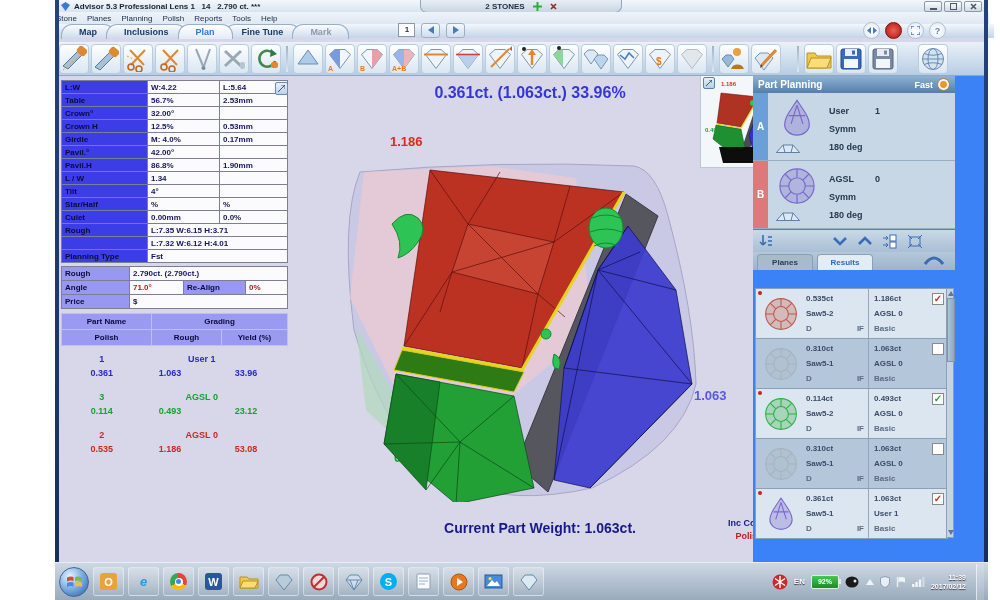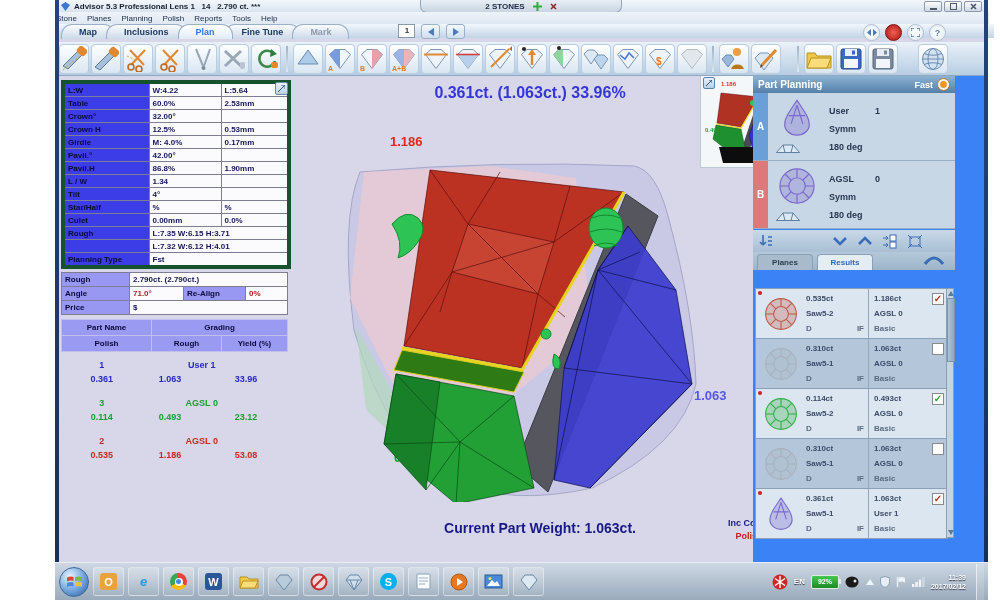--- a/index.html
+++ b/index.html
@@ -14,21 +14,21 @@
   .apptitle{white-space:pre;margin-left:4px;font-weight:bold}
   #stonetab{position:absolute;left:365px;top:0;width:200px;height:12px;background:linear-gradient(#e8eef5,#c9d5e2);border:1px solid #94a6ba;border-top:none;border-radius:0 0 7px 7px;display:flex;align-items:center;justify-content:center;gap:8px;font-size:8px;font-weight:bold;color:#1a2a44}
   .wbtns{position:absolute;right:6px;top:1px;display:flex;gap:2px}
   .wbtn{width:16px;height:9px;border:1px solid #8a98aa;border-radius:2px;background:linear-gradient(#fdfefe,#cfd9e4);display:flex;align-items:center;justify-content:center}
 
   
   #menubar{position:absolute;left:0;top:12px;width:933px;height:12px;background:linear-gradient(#eef3f9,#dfe8f2);border-bottom:1px solid #c3cfdd;display:flex;align-items:center;gap:10px;padding-left:1px;font-size:8px;color:#20304a;z-index:30}
   #menubar span{cursor:default}
 
   
-  #tabrow{position:absolute;left:0;top:24px;width:933px;height:14px;background:linear-gradient(#f2f7fc,#c3d4e7);display:flex;align-items:flex-start;padding-left:6px;z-index:30}
+  #tabrow{position:absolute;left:0;top:24px;width:933px;height:14px;background:linear-gradient(#f2f7fc,#c3d4e7);display:flex;align-items:center;padding-left:6px;z-index:30}
   .tab{display:inline-block;padding:2px 17px 2px;font-size:9px;font-weight:bold;color:#1b3a66;background:linear-gradient(#fafcfe,#ccd9ea);border:1px solid #9ab0c8;border-bottom:none;border-radius:11px 11px 0 0;margin-right:-9px;position:relative}
   .tab.active{color:#2a7ae0;background:linear-gradient(#ffffff,#e2ecf7);z-index:3}
   .tab.dim{color:#8c9aab}
   .pagebox{margin-left:58px;margin-bottom:2px;width:15px;height:12px;background:#fff;border:1px solid #8a98ac;font-size:8px;font-weight:bold;color:#333;text-align:center;line-height:12px}
   .navbtn{margin-left:6px;margin-bottom:2px;width:17px;height:13px;border:1px solid #9ab0c6;border-radius:3px;background:linear-gradient(#f4f9fd,#cfdeee);display:flex;align-items:center;justify-content:center}
   .circles{margin-left:auto;margin-right:48px;margin-bottom:1px;display:flex;gap:5px;align-items:center}
   .cbtn{width:15px;height:15px;border-radius:50%;border:1px solid #aebfcf;background:radial-gradient(#ffffff,#dfe9f2);display:flex;align-items:center;justify-content:center;font-size:9px;font-weight:bold;color:#5c80a8}
   .cbtn.rec{background:radial-gradient(#f06050,#a81414);border-color:#801010}
 
   
@@ -36,21 +36,21 @@
   .tbtn{width:28px;height:28px;border-radius:4px;display:flex;align-items:center;justify-content:center;background:linear-gradient(#feffff,#d9e6f2);border:1px solid #bacddf;position:relative;flex:0 0 auto}
   .tbtn .lt{position:absolute;left:2px;bottom:1px;font-size:7px;font-weight:bold;color:#e07818;text-shadow:0 0 1px #fff}
   .tsep{width:2px;height:26px;background:linear-gradient(#9fb4c8,#dde8f2);margin:0 3px;flex:0 0 auto}
 
   
   #leftpanel{position:absolute;left:4px;top:76px;width:231px;height:486px;background:#d7d7e9;z-index:10}
   #viewport{position:absolute;left:235px;top:76px;width:492px;height:486px;background:#d7d7e9;z-index:5}
   #rightpanel{position:absolute;left:698px;top:76px;width:232px;height:486px;background:#3b82f6;z-index:10}
 
   table{border-collapse:collapse;table-layout:fixed}
-  .ptable{width:226px;margin:4px 0 0 2px;font-size:8px;font-weight:bold;border:4px solid #14532d}
+  .ptable{width:226px;margin:4px 0 0 2px;font-size:8px;font-weight:bold;border:1px solid #14532d}
   .ptable td{border:1px solid #7d7d94;height:12px;padding:0 3px;white-space:nowrap;overflow:hidden}
   td.lab{background:#3d3de8;color:#0a0a3c}
   td.val{background:#fbfbfe;color:#14145a}
   .itable{width:226px;margin:3px 0 0 2px;font-size:8px;font-weight:bold;border:1px solid #44445c}
   .itable td{border:1px solid #7d7d94;height:13px;padding:0 3px;white-space:nowrap}
   td.lab2{background:#9898f2;color:#0a0a3c}
   td.red{color:#b02020;background:#fbfbfe}
   .gtable{width:226px;margin:4px 0 0 2px;font-size:8px;font-weight:bold}
   .gtable td{border:1px solid #c0c0f0;background:#9a9af2;color:#0a0a3c;height:13px;text-align:center}
   .g-row{position:relative;height:26px;margin:8px 2px 12px;font-weight:bold;font-size:9px}
@@ -416,21 +416,21 @@
           <col style="width:68px">
         </colgroup>
       <tbody>
           <tr>
             <td class="lab">L:W</td>
             <td class="val">W:4.22</td>
             <td class="val">L:5.64</td>
           </tr>
       <tr>
             <td class="lab">Table</td>
-            <td class="val">60.0%</td>
+            <td class="val">56.7%</td>
             <td class="val">2.53mm</td>
           </tr>
       <tr>
             <td class="lab">Crown°</td>
             <td class="val">32.00°</td>
             <td class="val"></td>
           </tr>
       <tr>
             <td class="lab">Crown H</td>
             <td class="val">12.5%</td>

